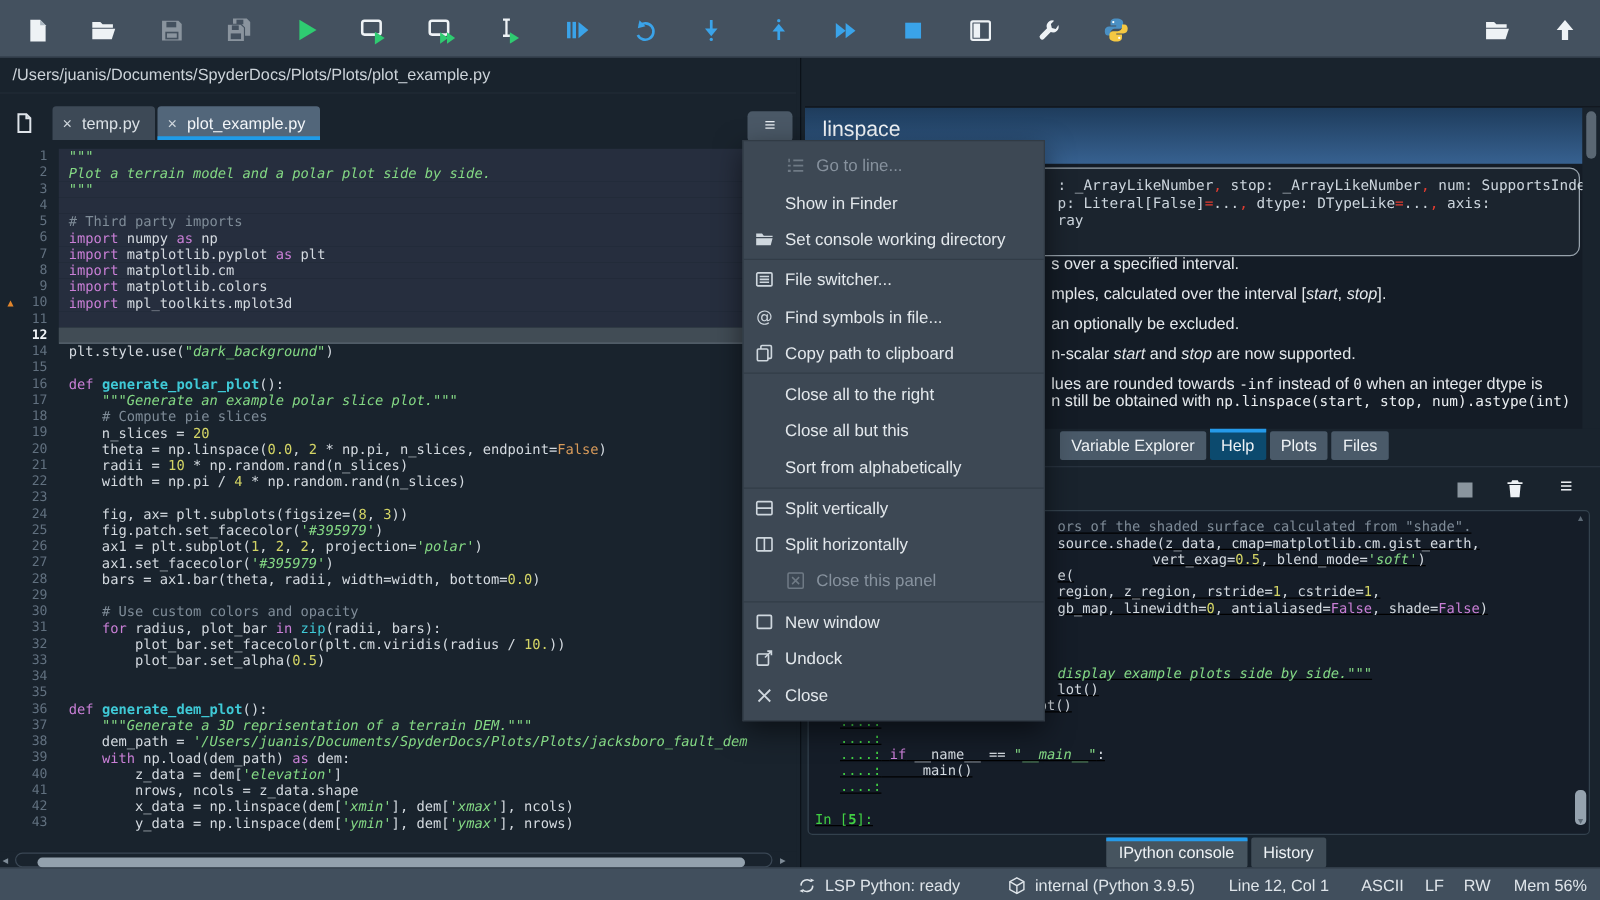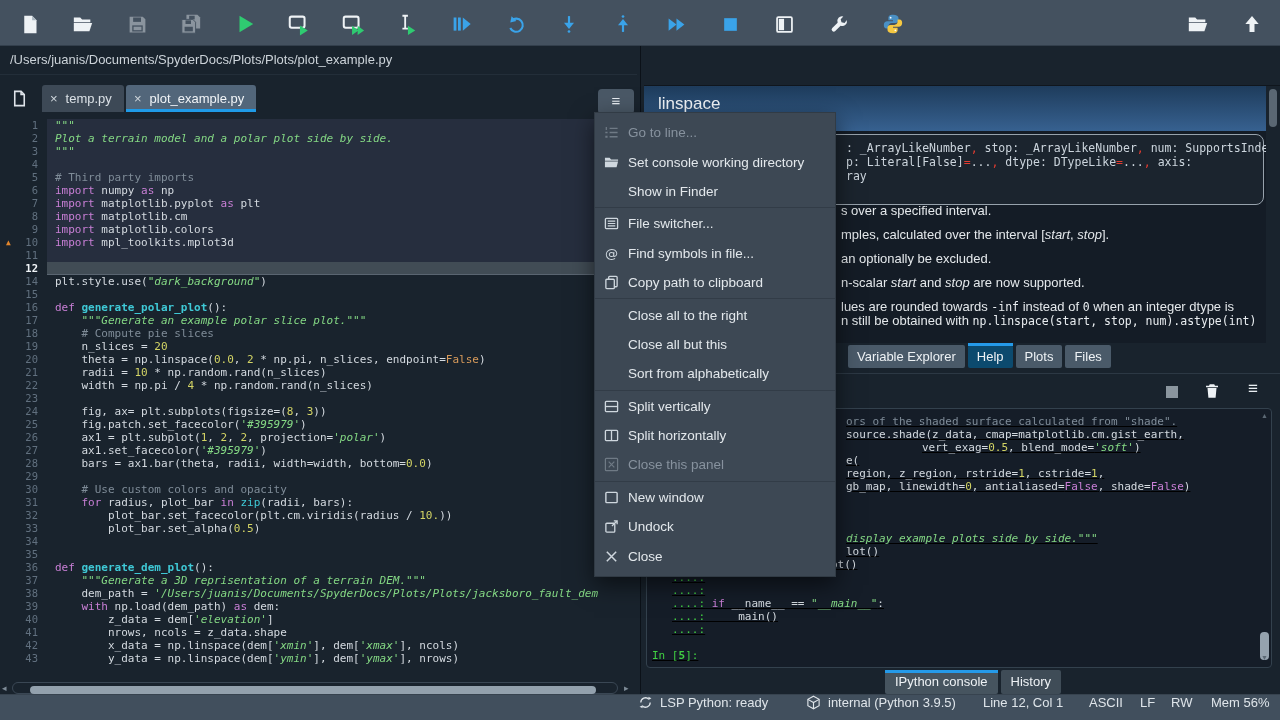--- a/index.html
+++ b/index.html
@@ -110,30 +110,30 @@
   
   #btabs { left:644px; top:668px; width:636px; height:26px; background:#19232d; z-index:5; }
   #btabs-inner { position:absolute; left:241px; top:2px; display:flex; gap:3px; }
   .btab { height:24px; padding:0 10px; font-size:13px; line-height:24px; color:#eef2f5;
     background:#3f4c57; position:relative; border-radius:2px; }
   .btab.active { background:#46545f; }
   .btab.active::before { content:""; position:absolute; left:0; right:0; top:0;
     height:3px; background:#259ae9; }
   #statusbar { left:0; top:694px; width:1280px; height:26px; background:#414f5d;
     border-top:1px solid #37434f; z-index:20; }
-  .sitem { position:absolute; top:0; height:26px; display:flex; align-items:flex-start; gap:7px;
+  .sitem { position:absolute; top:0; height:26px; display:flex; align-items:center; gap:7px;
     color:#dfe5ea; font-size:13px; white-space:nowrap; }
 
   
   #menu { left:594px; top:112px; width:242px; background:#3d4854; border:1px solid #313b45;
     box-shadow:0 8px 22px rgba(0,0,0,.55); z-index:50; padding:5px 0; }
   .mitem { height:29.4px; display:flex; align-items:center; color:#e3e8ec; font-size:13.5px; }
   .mitem .mi { width:24px; margin-left:9px; color:#cfd7de; display:flex; align-items:center; }
   .mitem .ml { flex:1; white-space:nowrap; }
-  .mitem.disabled { color:#87929e; }
+  .mitem.disabled { color:#87929e;margin-left:25px; }
   .mitem.disabled .mi { color:#6f7a85; }
   .msep { height:1px; background:#323c47; margin:1px 0; }
 
   
   .sy-t { color:#d4dae0; } .sy-k { color:#c97fd6; } .sy-s { color:#84d884; font-style:italic; }
   .sy-c { color:#7f8c98; } .sy-n { color:#d3d465; }
   .sy-d { color:#3fc9d6; font-weight:bold; } .sy-b { color:#3fc9d6; }
   .sy-o { color:#d79a5a; }
   .sy-p { color:#41d043; } .sy-pb { color:#41d043; font-weight:bold; }
   .sy-sg { color:#ccd5dd; } .sy-sr { color:#e23c30; }
@@ -642,31 +642,31 @@
       <div class="mitem disabled">
         <span class="mi">
           <svg viewBox="0 0 16 16" width="15" height="15">
             <path stroke="currentColor" stroke-width="1.4" fill="none" d="M6 3.5h8.5M6 8h8.5M6 12.5h8.5"></path>
             <path fill="currentColor" d="M1.8 2.2h1.3v3H1.8zM1.4 7.2h2.4v1.6H1.4zM1.4 11.5h2.4v2H1.4z"></path>
           </svg>
         </span>
         <span class="ml">Go to line...</span>
       </div>
       <div class="mitem">
-        <span class="mi">
-          <svg viewBox="0 0 16 16" width="15" height="15">
-            <path fill="currentColor" d="M1 3h5l1.5 1.8H15V6H1zM1 7h14l-1.6 6H1z"></path>
-          </svg>
-        </span>
-        <span class="ml">Set console working directory</span>
-      </div>
-      <div class="mitem">
         <span class="mi"></span>
         <span class="ml">Show in Finder</span>
       </div>
+      <div class="mitem">
+        <span class="mi">
+          <svg viewBox="0 0 16 16" width="15" height="15">
+            <path fill="currentColor" d="M1 3h5l1.5 1.8H15V6H1zM1 7h14l-1.6 6H1z"></path>
+          </svg>
+        </span>
+        <span class="ml">Set console working directory</span>
+      </div>
       <div class="msep"></div>
       <div class="mitem">
         <span class="mi">
           <svg viewBox="0 0 16 16" width="15" height="15">
             <rect x="1.5" y="2.5" width="13" height="11" rx="1" fill="none" stroke="currentColor" stroke-width="1.4"></rect>
             <path stroke="currentColor" stroke-width="1.3" fill="none" d="M4 5.5h8M4 8h8M4 10.5h8"></path>
           </svg>
         </span>
         <span class="ml">File switcher...</span>
       </div>

